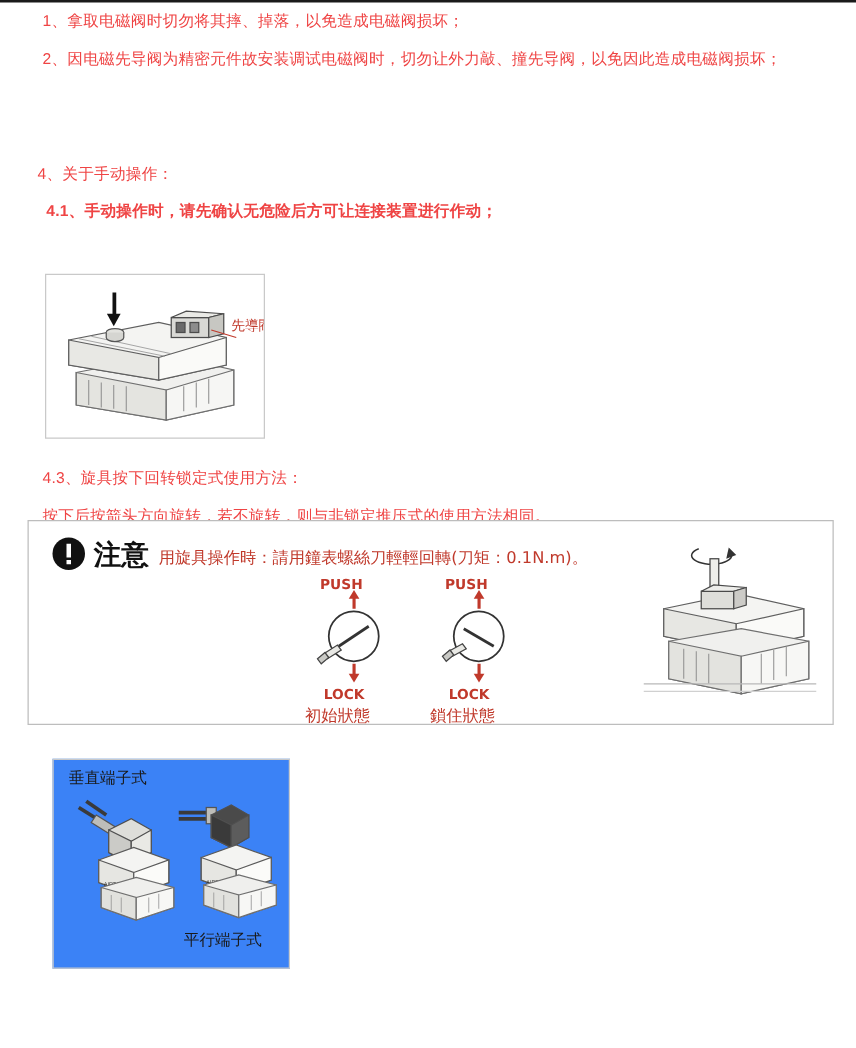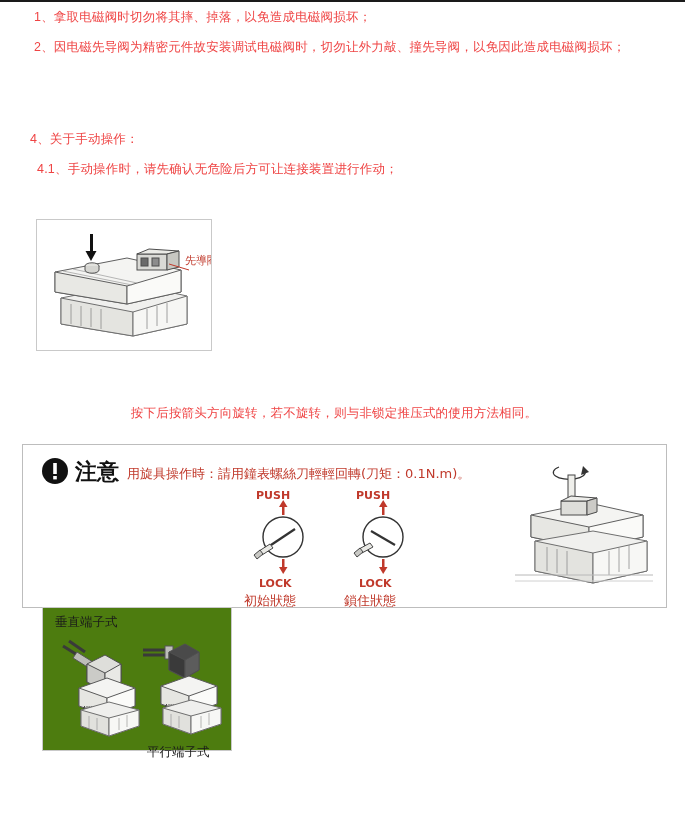--- a/index.html
+++ b/index.html
@@ -39,33 +39,33 @@
     left: 36px; top: 219px;
     width: 176px; height: 132px;
     border: 1px solid #c9c9c9;
     background: #fff;
   }
   .fig1-svg { display: block; }
 
   
   .fig2 {
     position: absolute;
-    left: 22px; top: 444px;
+    left: 22px; top: 416px;
     width: 645px; height: 164px;
     border: 1px solid #bdbdbd;
     background: #fff;
   }
 
   
   .fig3 {
     position: absolute;
     left: 42px; top: 607px;
-    width: 190px; height: 144px;
+    width: 190px; height: 168px;
     border: 1px solid #c9c9c9;
-    background: #4d7c0f;
+    background: #3b82f6;
   }
 
   .cn { font-family: "DejaVu Sans", "Liberation Sans", sans-serif; }
   .red-label {
     fill: #c0392b;
     font-size: 11px;
     font-family: "DejaVu Sans", sans-serif;
   }
 </style>
 </head>
@@ -75,25 +75,26 @@
 
   <div class="topline"></div>
 
   <div class="para body-text" style="left:34px; top:8px; width:625px;">1、拿取电磁阀时切勿将其摔、掉落，以免造成电磁阀损坏；</div>
 
   <div class="para body-text" style="left:34px; top:38px; width:628px;">2、因电磁先导阀为精密元件故安装调试电磁阀时，切勿让外力敲、撞先导阀，以免因此造成电磁阀损坏；</div>
 
 
   <div class="para body-text" style="left:18px; top:130px; width:400px;margin-left:12px;">4、关于手动操作：</div>
 
-  <div class="para body-text" style="left:37px; top:160px; width:520px;">4.1、手动操作时，请先确认无危险后方可让连接装置进行作动；</div>
-
-
-
-  <div class="para body-text" style="left:34px; top:404px; width:600px;text-align:center;">按下后按箭头方向旋转，若不旋转，则与非锁定推压式的使用方法相同。</div>
+  <div class="para body-text" style="left:37px; top:160px; width:520px;font-weight:bold;">4.1、手动操作时，请先确认无危险后方可让连接装置进行作动；</div>
+
+
+  <div class="para body-text" style="left:34px; top:373px; width:430px;">4.3、旋具按下回转锁定式使用方法：</div>
+
+  <div class="para body-text" style="left:34px; top:404px; width:600px;">按下后按箭头方向旋转，若不旋转，则与非锁定推压式的使用方法相同。</div>
 
 
   <div class="fig1">
     <svg class="fig1-svg" width="174" height="130" viewBox="0 0 174 130">
 
       <g stroke="#6f6f6f" stroke-width="1" fill="#f0f0ee">
         <path d="M24 78 L96 64 L150 76 L150 104 L96 116 L24 104 Z"></path>
         <path d="M24 78 L96 92 L96 116 L24 104 Z" fill="#e4e4e0"></path>
         <path d="M96 92 L150 76 L150 104 L96 116 Z" fill="#f6f6f4"></path>
       </g>

